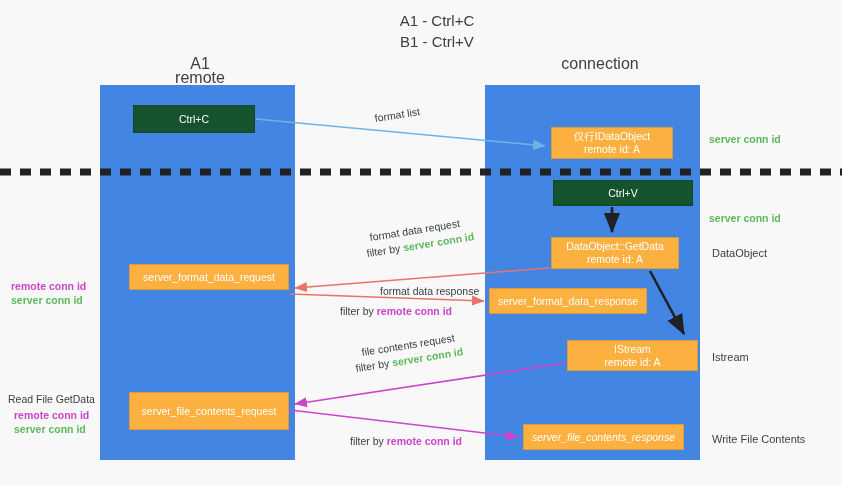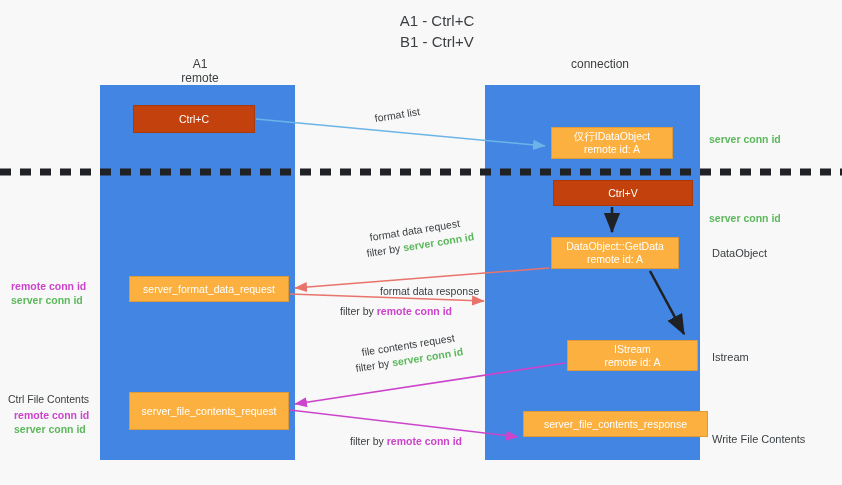--- a/index.html
+++ b/index.html
@@ -30,21 +30,21 @@
   .lane {
     position: absolute;
     background: #4285e3;
   }
   .lane-a { left: 100px; top: 85px; width: 195px; height: 375px; }
   .lane-b { left: 485px; top: 85px; width: 215px; height: 375px; }
 
   .lane-head {
     position: absolute;
     text-align: center;
-    font-size: 12px;
+    font-size: 16px;
     line-height: 14px;
     color: #3c4043;
   }
   .lane-head .t1 { display: block; }
   .lane-head .t2 { display: block; }
   .head-a { left: 120px; top: 57px; width: 160px; }
   .head-b { left: 520px; top: 57px; width: 160px; }
 
   .title {
     position: absolute;
@@ -64,33 +64,33 @@
     display: flex;
     flex-direction: column;
     align-items: center;
     justify-content: center;
     color: #ffffff;
     font-size: 10.5px;
     line-height: 13px;
     text-align: center;
     border: 1px solid rgba(0,0,0,0.12);
   }
-  .node.green { background: #c2410c; }
+  .node.green { background: #14532d; }
   .node.orange { background: #fbb040; }
   .node .l2 { display: block; }
 
   .n-ctrlc   { left: 133px; top: 105px; width: 122px; height: 28px; }
   .n-idobj   { left: 551px; top: 127px; width: 122px; height: 32px; }
   .n-ctrlv   { left: 553px; top: 180px; width: 140px; height: 26px; }
   .n-getdata { left: 551px; top: 237px; width: 128px; height: 32px; }
-  .n-sfdreq  { left: 129px; top: 276px; width: 160px; height: 26px; }
+  .n-sfdreq  { left: 129px; top: 264px; width: 160px; height: 26px; }
   .n-sfdres  { left: 489px; top: 288px; width: 158px; height: 26px; }
   .n-istream { left: 567px; top: 340px; width: 131px; height: 31px; }
   .n-sfcreq  { left: 129px; top: 392px; width: 160px; height: 38px; }
-  .n-sfcres  { left: 523px; top: 411px; width: 185px; height: 26px; }
+  .n-sfcres  { left: 523px; top: 424px; width: 161px; height: 26px; font-style: italic; }
 
   .edge-label {
     position: absolute;
     font-size: 10.5px;
     line-height: 16px;
     color: #3c4043;
     white-space: nowrap;
   }
   .edge-label .green-t { color: #5cb85c; font-weight: bold; }
   .edge-label .purple-t { color: #cc44cc; font-weight: bold; }
@@ -176,20 +176,23 @@
 
   <div class="node orange n-getdata">
     <span>DataObject::GetData</span>
     <span class="l2">remote id: A</span>
   </div>
 
   <div class="node orange n-sfdreq">
     <span>server_format_data_request</span>
   </div>
 
+  <div class="node orange n-sfdres">
+    <span>server_format_data_response</span>
+  </div>
 
   <div class="node orange n-istream">
     <span>IStream</span>
     <span class="l2">remote id: A</span>
   </div>
 
   <div class="node orange n-sfcreq">
     <span>server_file_contents_request</span>
   </div>
 
@@ -229,21 +232,21 @@
   <div class="edge-label" style="left:350px; top:433px;">
     <span>filter by </span><span class="purple-t">remote conn id</span>
   </div>
 
   <div class="side-label" style="left:11px; top:279px;">
     <div class="purple-t">remote conn id</div>
     <div class="green-t">server conn id</div>
   </div>
 
   <div class="side-label" style="left:8px; top:392px;">
-    <div>Ctrl File Contents</div>
+    <div>Read File GetData</div>
     <div class="purple-t" style="margin-left:6px; margin-top:2px;">remote conn id</div>
     <div class="green-t" style="margin-left:6px;">server conn id</div>
   </div>
 
   <div class="side-label green-t" style="left:709px; top:132px; font-weight:bold; color:#5cb85c;">server conn id</div>
   <div class="side-label green-t" style="left:709px; top:211px; font-weight:bold; color:#5cb85c;">server conn id</div>
   <div class="side-label right-label" style="left:712px; top:246px;">DataObject</div>
   <div class="side-label right-label" style="left:712px; top:350px;">Istream</div>
   <div class="side-label right-label" style="left:712px; top:432px;">Write File Contents</div>
 

